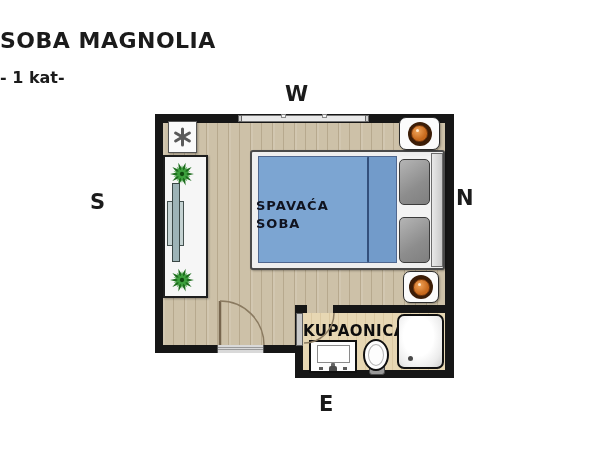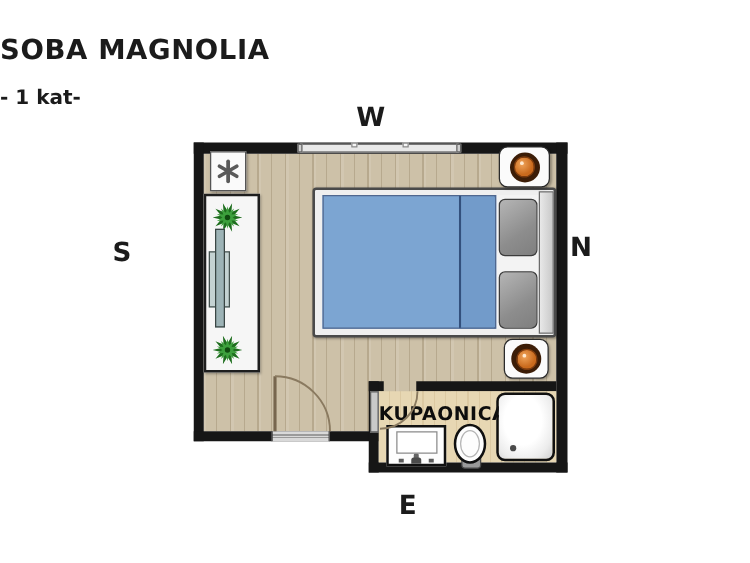--- a/index.html
+++ b/index.html
@@ -124,20 +124,24 @@
   </div>
 
   <div id="bed" class="abs furn">
     <div id="pillow-zone"></div>
     <div id="mattress"></div>
     <div id="duvet-fold"></div>
     <div class="pillow" style="top:7px;"></div>
     <div class="pillow" style="top:65px;"></div>
     <div id="headboard"></div>
   </div>
+  <div id="bedroom-label" class="abs txt">
+    <div>SPAVAĆA</div>
+    <div>SOBA</div>
+  </div>
 
   <div id="nightstand-top" class="abs nightstand furn">
     <div class="lamp">
         <div class="lamp-mid">
           <div class="lamp-dot"></div>
         </div>
       </div>
   </div>
   <div id="nightstand-bottom" class="abs nightstand furn">
     <div class="lamp">

